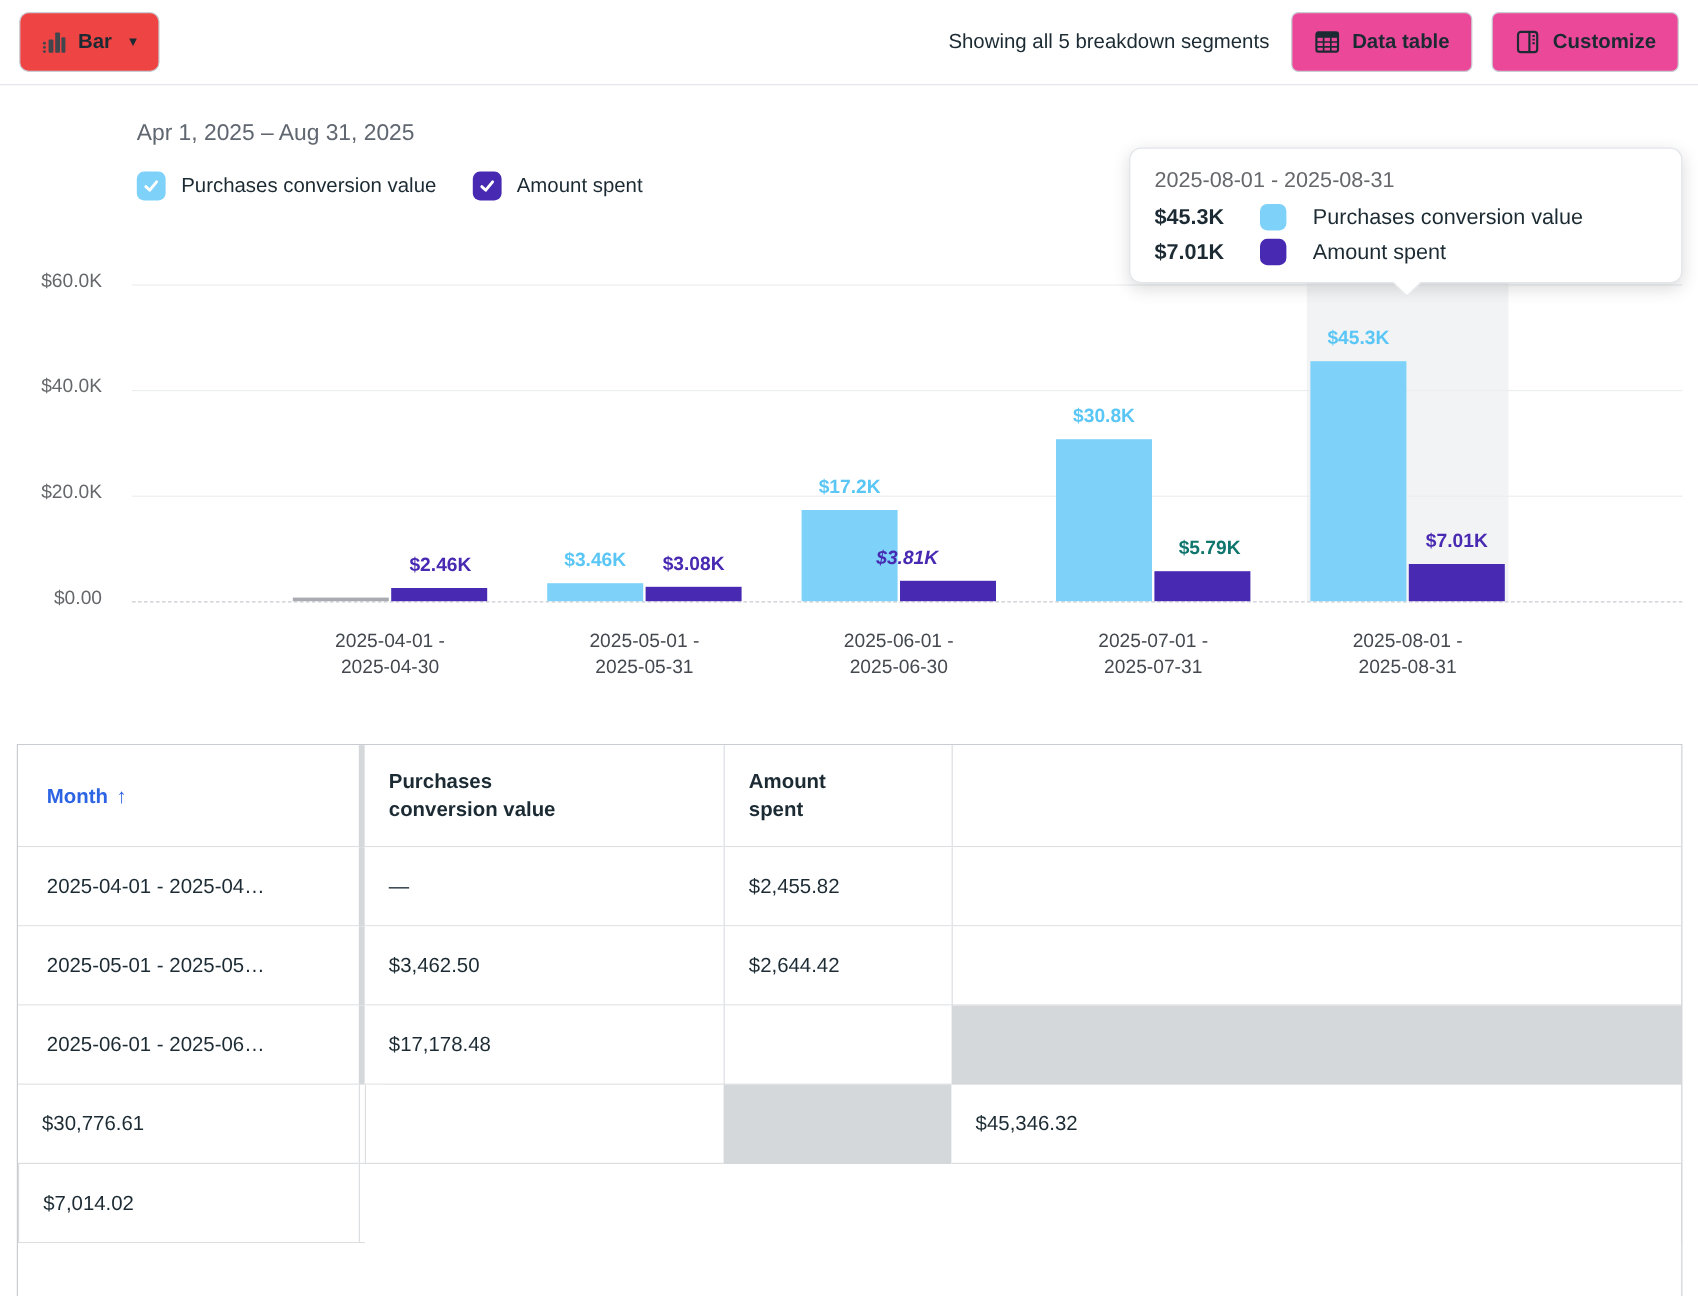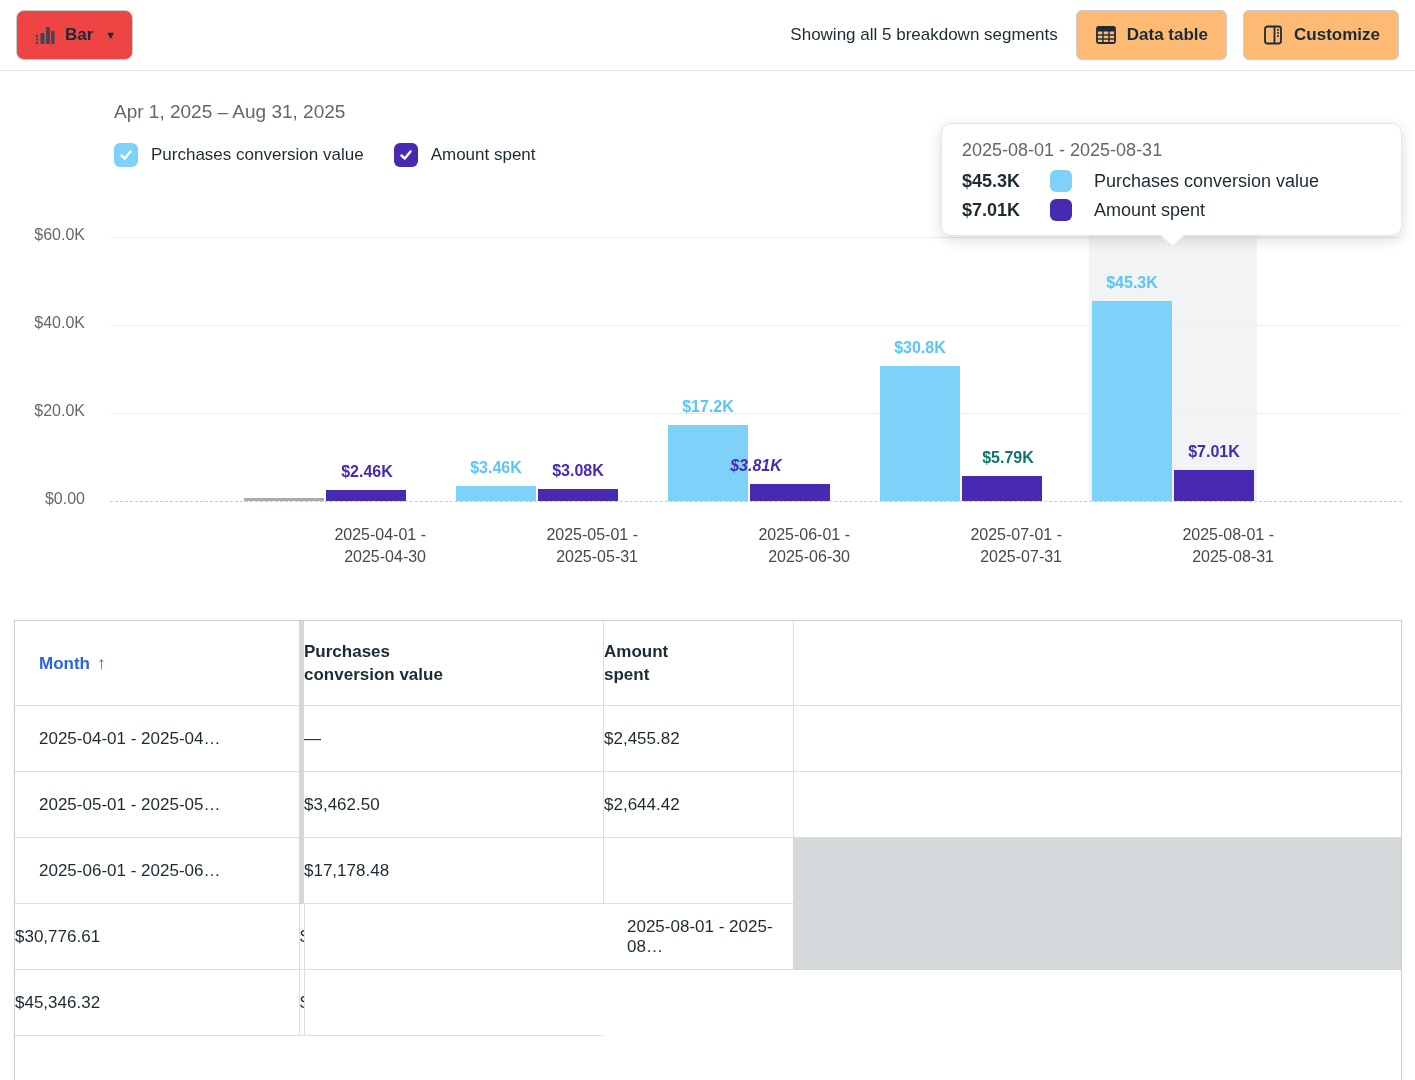--- a/index.html
+++ b/index.html
@@ -6,60 +6,60 @@
   html,body { width:1415px; height:1080px; overflow:hidden; background:#fff;
     font-family:"Liberation Sans","DejaVu Sans",sans-serif; color:#1c2b33; position:relative; }
 
   
   .toolbar { height:71px; display:flex; align-items:center; padding:0 16px; border-bottom:1px solid #e4e6eb; background:#fff; }
   .btn-chart-type { display:flex; align-items:center; gap:10px; height:50px; padding:0 16px;
     background:#ef4444; border:1px solid #c8cdd3; border-radius:8px; font-size:17px; font-weight:600; color:#1c2b33; cursor:pointer; }
   .toolbar-right { margin-left:auto; display:flex; align-items:center; gap:16px; }
   .status-text { font-size:17px; color:#1c2b33; margin-right:2px; }
   .btn-gray { display:flex; align-items:center; gap:10px; height:50px; padding:0 18px;
-    background:#fdba74; border:1px solid #c8cdd3; border-radius:6px; font-size:17px; font-weight:600; color:#1c2b33; cursor:pointer;text-align:center; }
+    background:#ec4899; border:1px solid #c8cdd3; border-radius:6px; font-size:17px; font-weight:600; color:#1c2b33; cursor:pointer;text-align:center; }
   .caret { font-size:11px; color:#1c2b33; margin-left:2px; }
 
   
   .date-range { position:absolute; left:114px; top:101px; font-size:19px; color:#606770; }
   .legend { position:absolute; left:114px; top:143px; display:flex; align-items:center; gap:30px; }
   .legend-item { display:flex; align-items:center; gap:13px; cursor:pointer; }
   .legend-check { width:24px; height:24px; border-radius:6px; display:flex; align-items:center; justify-content:center; }
   .legend-label { font-size:17px; color:#1c2b33; }
 
   
   .chart-layer { position:absolute; left:0; top:0; width:1304px; height:1080px; pointer-events:none;margin-top:18px; }
   .gridline { position:absolute; left:110px; width:1292px; border-top:1px solid #ecedef; z-index:1; }
   .baseline  { position:absolute; left:110px; width:1292px; border-top:1px dashed #c6cacf; z-index:1; }
   .y-tick { position:absolute; left:0; width:85px; text-align:right; font-size:16px; color:#65676b; z-index:1; }
   .hl-band { position:absolute; top:212px; height:271px; width:168px; background:#f2f3f5; z-index:0; }
   .bar { position:absolute; z-index:2; }
   .bar-label { position:absolute; z-index:2; width:160px; text-align:center; font-size:16px; font-weight:700; }
   .no-data-dash { position:absolute; z-index:2; height:3px; width:80px; background:#a8abb0; }
-  .x-tick { position:absolute; width:202px; top:506px; text-align:right; font-size:16px; line-height:22px; color:#444950; white-space:pre-line; z-index:1; }
+  .x-tick { position:absolute; width:202px; top:506px; text-align:center; font-size:16px; line-height:22px; color:#444950; white-space:pre-line; z-index:1; }
 
   
   .tooltip { position:absolute; left:941px; top:123px; width:461px; background:#fff;
     border:1px solid #e2e5e9; border-radius:10px; box-shadow:0 4px 14px rgba(0,0,0,.14);
     padding:16px 20px 14px 20px; z-index:10; }
   .tooltip::after { content:""; position:absolute; left:222px; bottom:-9px; width:16px; height:16px; background:#fff;
     border-right:1px solid #e2e5e9; border-bottom:1px solid #e2e5e9; transform:rotate(45deg); }
   .tt-title { font-size:18px; color:#65676b; margin-bottom:9px; }
   .tt-row { display:flex; align-items:center; margin-top:7px; }
   .tt-val { width:88px; font-size:18px; font-weight:700; color:#1c2b33; }
   .tt-chip { width:22px; height:22px; border-radius:6px; margin-right:22px; }
   .tt-label { font-size:18px; color:#1c2b33; }
 
   
   .data-table { position:absolute; left:14px; top:620px; width:1388px; height:470px;
     border:1px solid #c9ccd1; display:grid; grid-template-columns:284px 5px 299px 190px 1fr;
     grid-template-rows:85px repeat(5,66px) 1fr; background:#fff; }
   .cell { display:flex; align-items:center; font-size:17px; color:#1c2b33; border-bottom:1px solid #dcdee1; background:#fff; }
   .cell.month { padding-left:24px; }
-  .cell.num { }
+  .cell.num { padding-left:20px; }
   .cell.v-border { border-left:1px solid #dcdee1; }
   .cell.header { font-weight:700; line-height:23px; }
   .divider-band { background:#d5d8db; }
   .month-header-label { font-weight:700; }
   .sort-arrow { font-weight:700; margin-left:7px; }
   .footer-cell { grid-column:1 / -1; background:#fff; }
 
   .icon-svg { display:block; }
 </style>
 </head>
@@ -209,19 +209,18 @@
     <div class="cell num v-border">$2,644.42</div>
     <div class="cell v-border"></div>
     <div class="cell month">2025-06-01 - 2025-06…</div>
     <div class="divider-band"></div>
     <div class="cell num">$17,178.48</div>
     <div class="cell v-border"></div>
     <div class="divider-band"></div>
     <div class="cell num">$30,776.61</div>
     <div class="cell num v-border">$5,790.05</div>
     <div class="cell v-border"></div>
-    <div class="cell month">2025-08-01 - 2025-08…</div>
     <div class="divider-band"></div>
     <div class="cell num">$45,346.32</div>
     <div class="cell num v-border">$7,014.02</div>
     <div class="cell v-border"></div>
     <div class="footer-cell"></div>
   </div>
 
 </body></html>

